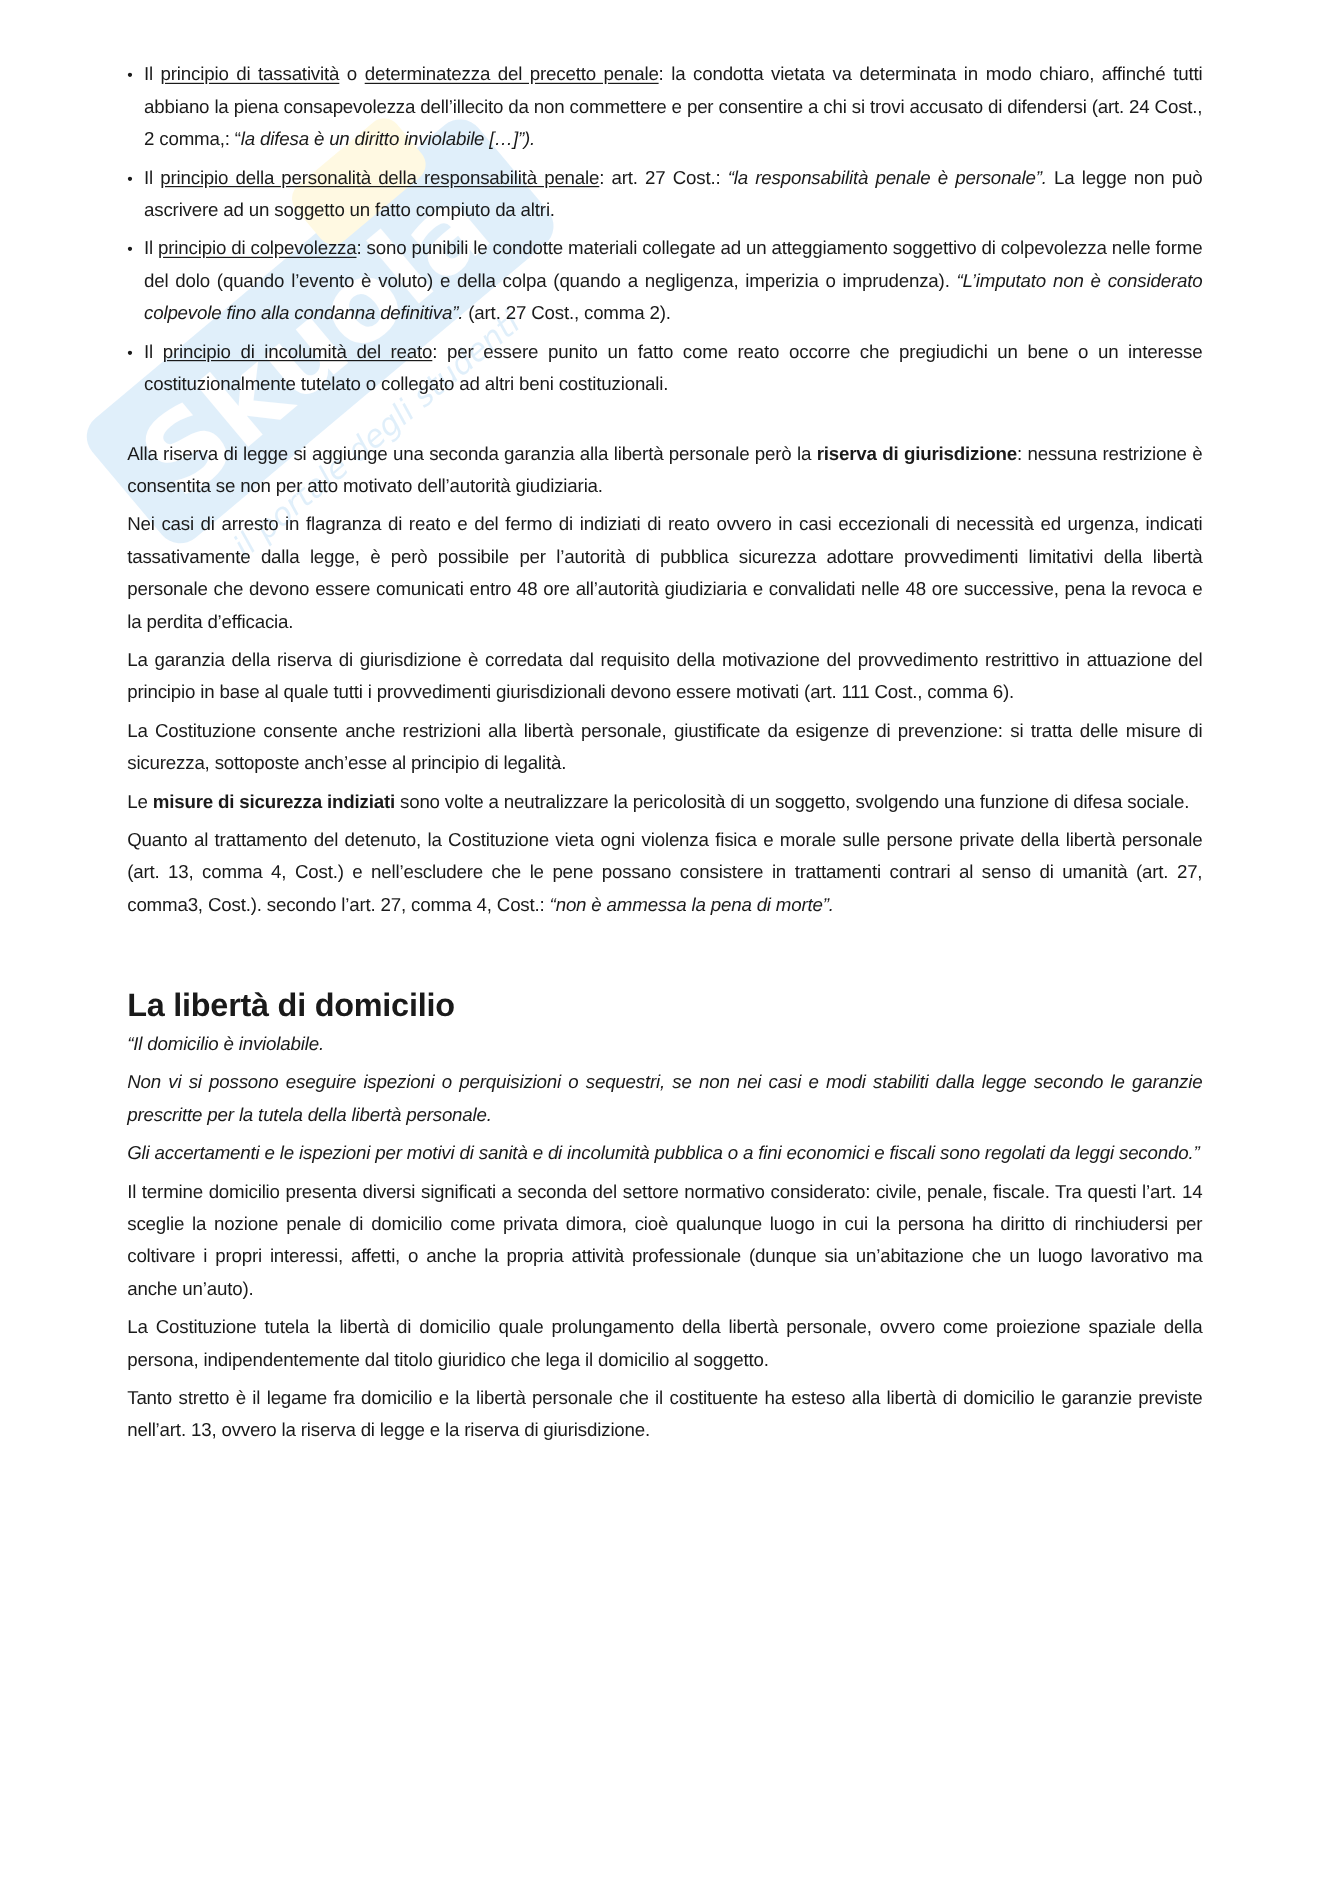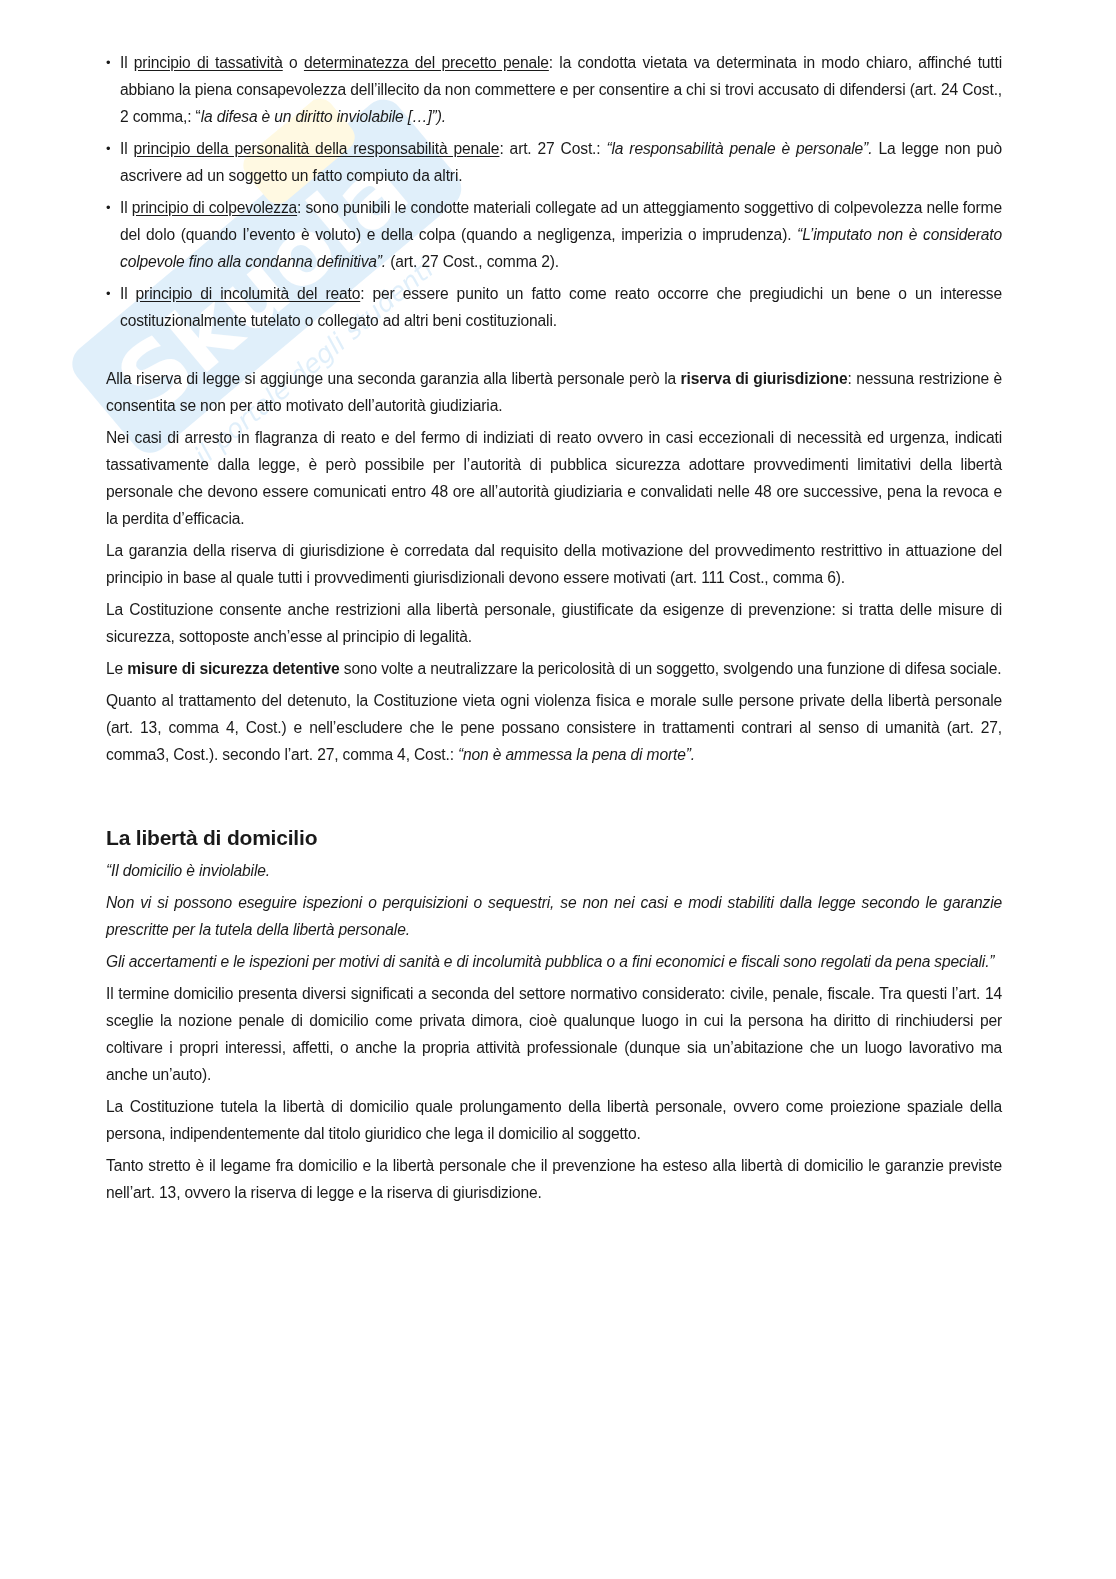--- a/index.html
+++ b/index.html
@@ -55,21 +55,21 @@
     }
     ul.bullets li .dot {
       position: absolute;
       left: 0;
       top: 0;
       font-size: 13px;
     }
     .gap-lg { height: 26px; }
     .gap-xl { height: 50px; }
     h2 {
-      font-size: 21px;
+      font-size: 27px;
       font-weight: bold;
       margin: 0 0 4px 0;
       line-height: 30px;
       letter-spacing: -0.2px;
     }
   </style>
 </head>
 <body>
 
 <svg class="watermark" viewBox="0 0 500 440" xmlns="http://www.w3.org/2000/svg">
@@ -102,28 +102,28 @@
       <span>Il </span><span class="u">principio di incolumità del reato</span><span>: per essere punito un fatto come reato occorre che pregiudichi un bene o un interesse costituzionalmente tutelato o collegato ad altri beni costituzionali.</span>
     </li>
   </ul>
 
   <div class="gap-lg"></div>
 
   <p><span>Alla riserva di legge si aggiunge una seconda garanzia alla libertà personale però la </span><span class="b">riserva di giurisdizione</span><span>: nessuna restrizione è consentita se non per atto motivato dell’autorità giudiziaria.</span></p>
   <p>Nei casi di arresto in flagranza di reato e del fermo di indiziati di reato ovvero in casi eccezionali di necessità ed urgenza, indicati tassativamente dalla legge, è però possibile per l’autorità di pubblica sicurezza adottare provvedimenti limitativi della libertà personale che devono essere comunicati entro 48 ore all’autorità giudiziaria e convalidati nelle 48 ore successive, pena la revoca e la perdita d’efficacia.</p>
   <p>La garanzia della riserva di giurisdizione è corredata dal requisito della motivazione del provvedimento restrittivo in attuazione del principio in base al quale tutti i provvedimenti giurisdizionali devono essere motivati (art. 111 Cost., comma 6).</p>
   <p>La Costituzione consente anche restrizioni alla libertà personale, giustificate da esigenze di prevenzione: si tratta delle misure di sicurezza, sottoposte anch’esse al principio di legalità.</p>
-  <p><span>Le </span><span class="b">misure di sicurezza detentive</span><span> sono volte a neutralizzare la pericolosità di un soggetto, svolgendo una funzione di difesa sociale.</span></p>
+  <p><span>Le </span><span class="b">misure di sicurezza indiziati</span><span> sono volte a neutralizzare la pericolosità di un soggetto, svolgendo una funzione di difesa sociale.</span></p>
   <p><span>Quanto al trattamento del detenuto, la Costituzione vieta ogni violenza fisica e morale sulle persone private della libertà personale (art. 13, comma 4, Cost.) e nell’escludere che le pene possano consistere in trattamenti contrari al senso di umanità (art. 27, comma3, Cost.). secondo l’art. 27, comma 4, Cost.: </span><span class="it">“non è ammessa la pena di morte”.</span></p>
 
   <div class="gap-xl"></div>
 
   <h2>La libertà di domicilio</h2>
   <div class="quote">
     <p>“Il domicilio è inviolabile.</p>
     <p>Non vi si possono eseguire ispezioni o perquisizioni o sequestri, se non nei casi e modi stabiliti dalla legge secondo le garanzie prescritte per la tutela della libertà personale.</p>
-    <p>Gli accertamenti e le ispezioni per motivi di sanità e di incolumità pubblica o a fini economici e fiscali sono regolati da pena speciali.”</p>
+    <p>Gli accertamenti e le ispezioni per motivi di sanità e di incolumità pubblica o a fini economici e fiscali sono regolati da leggi secondo.”</p>
   </div>
   <p>Il termine domicilio presenta diversi significati a seconda del settore normativo considerato: civile, penale, fiscale. Tra questi l’art. 14 sceglie la nozione penale di domicilio come privata dimora, cioè qualunque luogo in cui la persona ha diritto di rinchiudersi per coltivare i propri interessi, affetti, o anche la propria attività professionale (dunque sia un’abitazione che un luogo lavorativo ma anche un’auto).</p>
   <p>La Costituzione tutela la libertà di domicilio quale prolungamento della libertà personale, ovvero come proiezione spaziale della persona, indipendentemente dal titolo giuridico che lega il domicilio al soggetto.</p>
-  <p>Tanto stretto è il legame fra domicilio e la libertà personale che il prevenzione ha esteso alla libertà di domicilio le garanzie previste nell’art. 13, ovvero la riserva di legge e la riserva di giurisdizione.</p>
+  <p>Tanto stretto è il legame fra domicilio e la libertà personale che il costituente ha esteso alla libertà di domicilio le garanzie previste nell’art. 13, ovvero la riserva di legge e la riserva di giurisdizione.</p>
 
 </div>
 
 </body></html>

